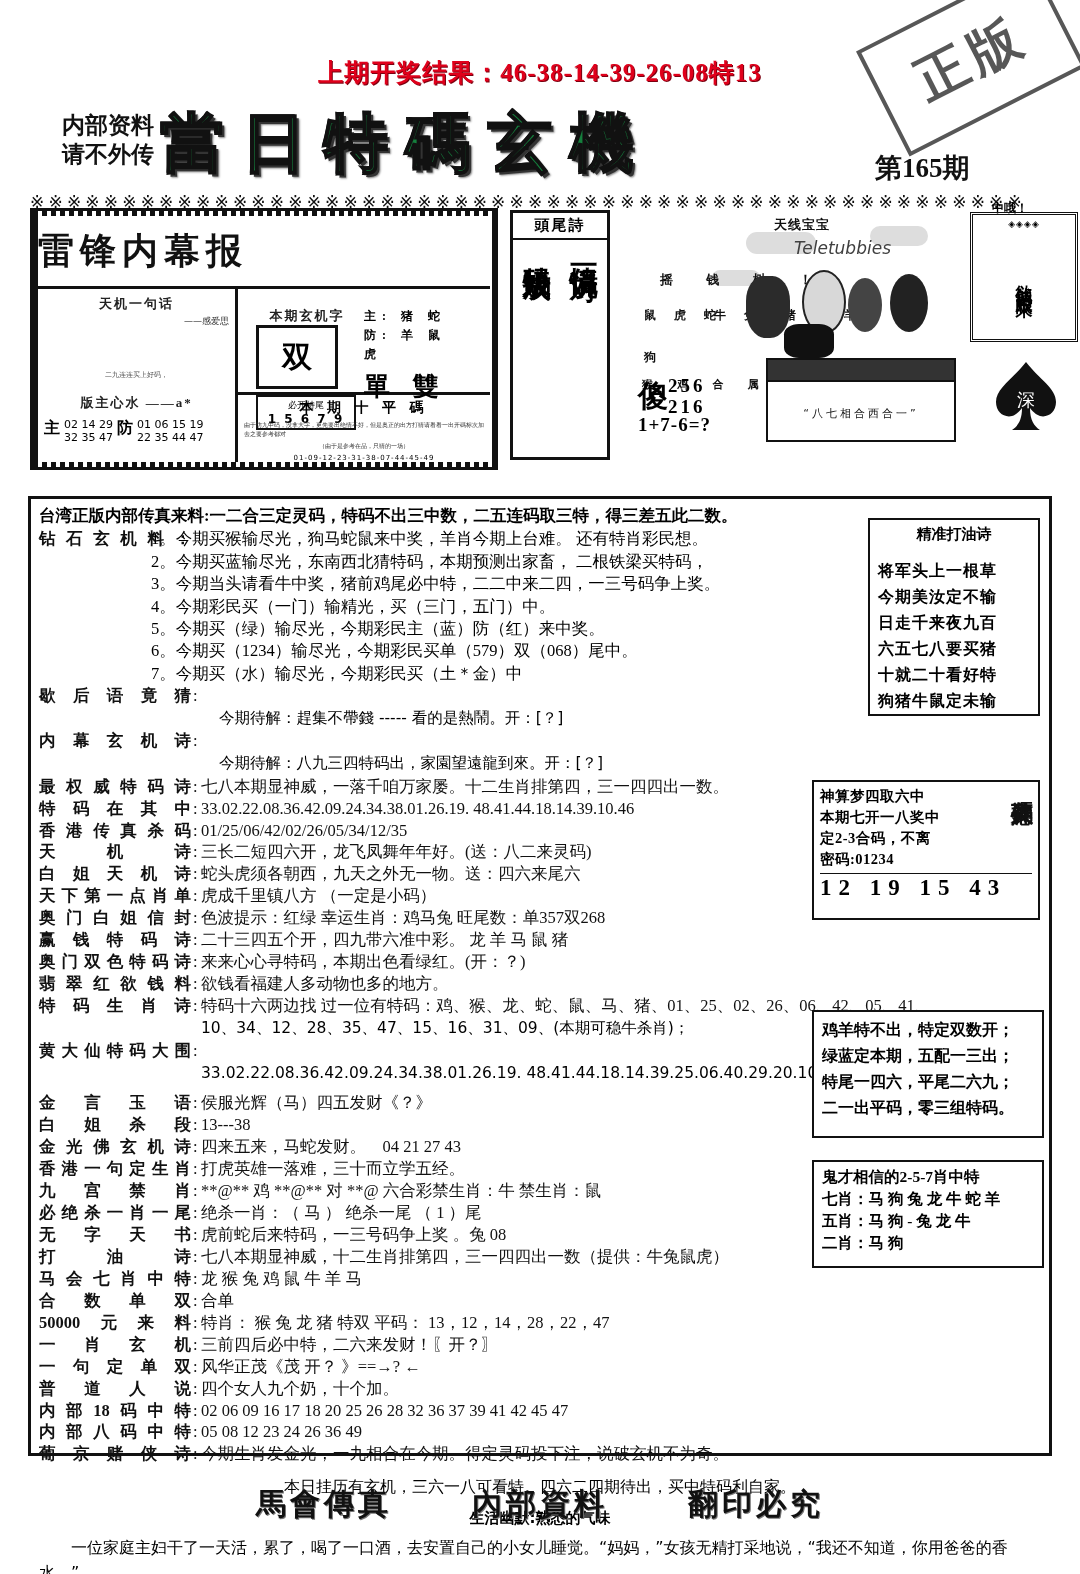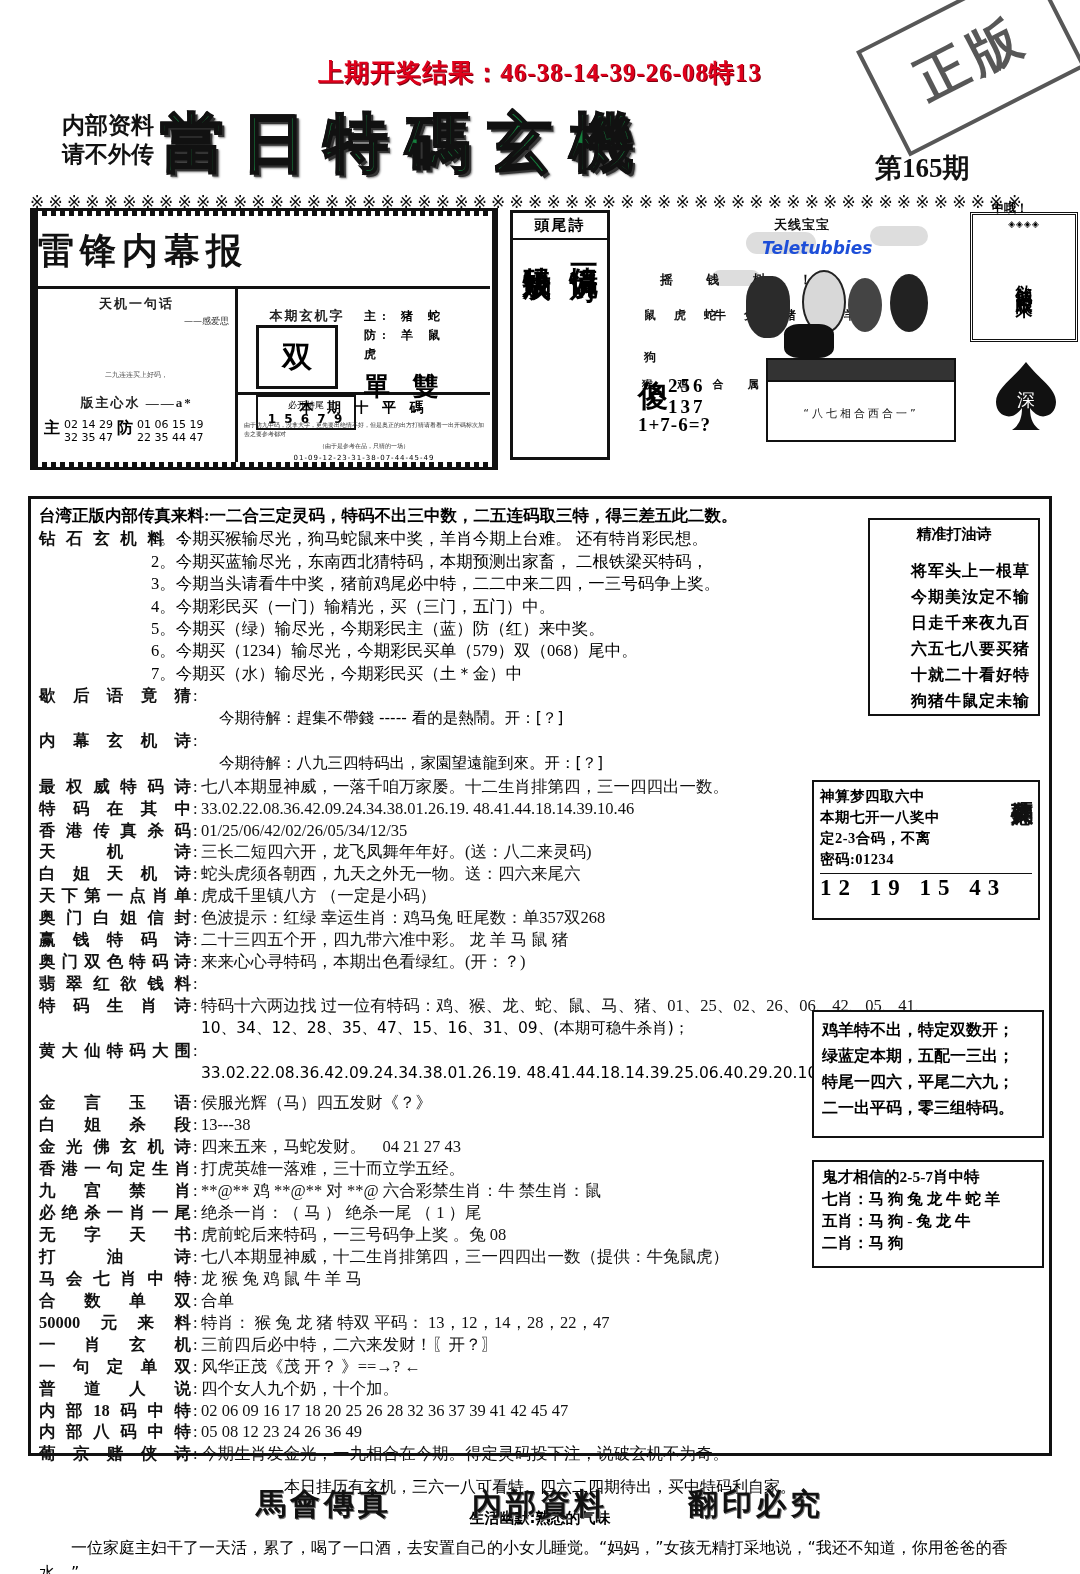--- a/index.html
+++ b/index.html
@@ -115,21 +115,21 @@
     position:absolute;left:596px;top:0;width:332px;height:262px;
   }
   .tubbies .lbl{
     position:absolute;font-family:"Liberation Serif","DejaVu Serif",serif;font-weight:bold;color:#111;margin-top:41px;
   }
   .tubbies .brand{
     position:absolute;left:148px;top:8px;font-size:13px;font-weight:bold;letter-spacing:1px;
     color:#111;font-family:"Liberation Serif","DejaVu Serif",serif;
   }
   .tubbies .brand2{
-    position:absolute;left:136px;top:30px;font-size:17px;font-style:italic;font-weight:bold;color:#1d4ed8;
+    position:absolute;left:168px;top:30px;font-size:17px;font-style:italic;font-weight:normal;color:#404040;
   }
   .blob{position:absolute;border-radius:50%;background:#2b2b2b;}
   .cloud{position:absolute;background:#ddd;border-radius:20px;}
   .math{
     position:absolute;left:12px;top:168px;font-family:"Liberation Serif","DejaVu Serif",serif;
   }
   .math .big{font-size:30px;font-weight:bold;display:inline-block;vertical-align:middle;}
   .math .nums{display:inline-block;vertical-align:middle;font-size:19px;font-weight:bold;line-height:1.1;letter-spacing:3px;}
   .math .eq{font-size:19px;font-weight:bold;letter-spacing:1px;margin-top:-4px;}
   .podium{
@@ -177,21 +177,21 @@
   .joke-title{text-align:center;font-size:15px;margin-top:10px;font-weight:bold;}
   .joke-body{font-size:16px;line-height:1.55;margin-top:8px;text-indent:2em;}
 
   
   .sidebox{
     position:absolute;border:2px solid #111;background:#fff;box-sizing:border-box;
     font-family:"Liberation Serif","DejaVu Serif",serif;
   }
   #poem-accurate{left:868px;top:518px;width:172px;height:198px;padding:5px 8px;}
   #poem-accurate .hd{text-align:center;font-size:15px;font-weight:bold;margin-bottom:14px;}
-  #poem-accurate .ln{font-size:16px;line-height:1.62;letter-spacing:1px;text-align:right;font-weight:bold;}
+  #poem-accurate .ln{font-size:16px;line-height:1.62;letter-spacing:1px;text-align:left;font-weight:bold;}
 
   #dream{left:812px;top:780px;width:228px;height:140px;padding:4px 6px;}
   #dream .ln{font-size:14.5px;font-weight:bold;line-height:1.45;letter-spacing:.5px;}
   #dream .nums{font-size:23px;font-weight:bold;letter-spacing:7px;border-top:1px solid #111;
                margin-top:3px;padding-top:1px;}
   #dream .stampcol{
     position:absolute;right:4px;top:2px;writing-mode:vertical-rl;font-size:22px;font-weight:bold;
     line-height:1.05;color:#111;
   }
 
@@ -298,21 +298,21 @@
       <div class="lbl" style="left:48px;top:58px;font-size:12px;">虎兔龙</div>
       <div class="lbl" style="left:78px;top:58px;font-size:12px;">蛇马羊</div>
       <div class="lbl" style="left:18px;top:100px;font-size:12px;">狗</div>
       <div class="lbl" style="left:16px;top:128px;font-size:11px;">猴鸡合属图</div>
       <div class="blob" style="left:120px;top:68px;width:44px;height:62px;border-radius:40% 40% 45% 45%;"></div>
       <div class="blob" style="left:176px;top:62px;width:40px;height:60px;background:#d8d8d8;border:2px solid #222;"></div>
       <div class="blob" style="left:222px;top:70px;width:34px;height:54px;background:#444;"></div>
       <div class="blob" style="left:264px;top:66px;width:38px;height:58px;background:#222;"></div>
       <div class="blob" style="left:158px;top:116px;width:50px;height:34px;background:#111;border-radius:30%;"></div>
       <div class="math">
-        <span class="big">傻</span><span class="nums"><span>256</span><br><span>137</span></span>
+        <span class="big">傻</span><span class="nums"><span>256</span><br><span>216</span></span>
         <div class="eq">1+7-6=?</div>
       </div>
       <div class="podium">
         <div class="top"></div>
         <div class="cap">“八七相合西合一”</div>
       </div>
     </div>
 
     <div class="zhong">中哦！</div>
     <div class="right-seal">
@@ -397,20 +397,21 @@
         <div class="val">二十三四五个开，四九带六准中彩。 龙 羊 马 鼠 猪</div>
       </div>
     <div class="row">
         <div class="lbl">奥门双色特码诗</div>
         <span class="colon">:</span>
         <div class="val">来来心心寻特码，本期出色看绿红。(开：？)</div>
       </div>
     <div class="row">
         <div class="lbl">翡翠红欲钱料</div>
         <span class="colon">:</span>
+        <div class="val">欲钱看福建人多动物也多的地方。</div>
       </div>
     <div class="row">
         <div class="lbl">特码生肖诗</div>
         <span class="colon">:</span>
         <div class="val">特码十六两边找 过一位有特码：鸡、猴、龙、蛇、鼠、马、猪、01、25、02、26、06、42、05、41、</div>
       </div>
     <div class="indent-ans" style="margin-left:162px">10、34、12、28、35、47、15、16、31、09、(本期可稳牛杀肖)；</div>
 
     <div class="row">
         <div class="lbl">黄大仙特码大围</div>

